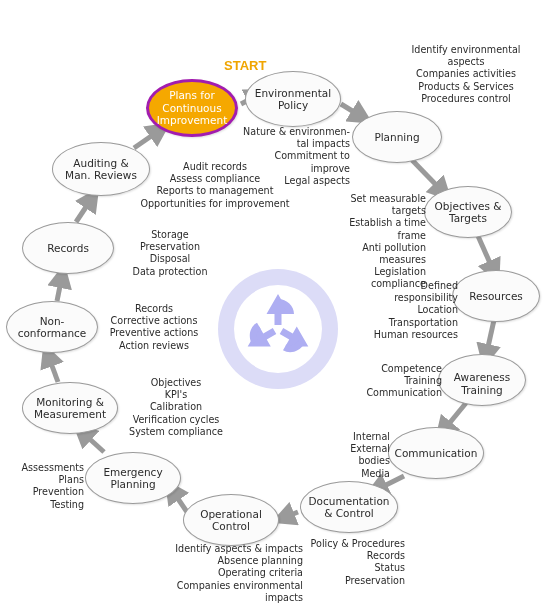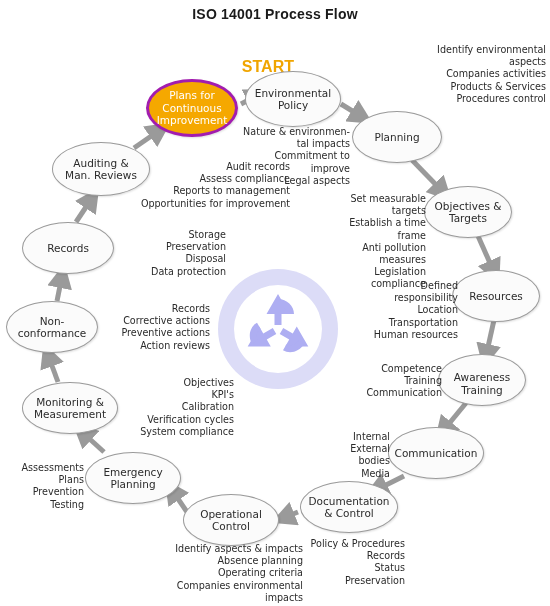--- a/index.html
+++ b/index.html
@@ -27,23 +27,23 @@
     font-size: 14px;
     font-weight: bold;
     color: #1a1a1a;
     letter-spacing: 0.2px;
   }
   #start-label {
     position: absolute;
     left: 224px;
     top: 58px;
     width: 70px;
-    text-align: right;
+    text-align: left;
     font-family: "Liberation Sans", sans-serif;
-    font-size: 16px;
+    font-size: 13px;
     font-weight: bold;
     color: #f0a500;
   }
   svg#edges {
     position: absolute;
     left: 0;
     top: 0;
     width: 550px;
     height: 606px;
   }
@@ -70,37 +70,36 @@
     color: #ffffff;
   }
   .notes {
     position: absolute;
     font-family: "DejaVu Sans", sans-serif;
     font-size: 9.6px;
     line-height: 12.2px;
     color: #2b2b2b;
     white-space: pre-line;
   }
-  .notes.left { text-align: right; }
+  .notes.left { text-align: center; }
   .notes.right { text-align: right; }
   .notes.center { text-align: right; }
   #recycle-wrap {
     position: absolute;
     left: 217px;
     top: 268px;
     width: 122px;
     height: 122px;
   }
 </style>
 </head>
 <body>
 
 <div id="diagram">
 
-  <div id="title">ISO 14001 Process Flow</div>
   <div id="start-label">START</div>
 
   <svg id="edges" viewBox="0 0 550 606">
     <defs>
       <marker id="arrowhead" markerWidth="5" markerHeight="5" refX="2.4" refY="2.5" orient="auto" markerUnits="strokeWidth">
         <path d="M 0 0 L 5 2.5 L 0 5 Z" fill="#9a9a9a"></path>
       </marker>
     </defs>
     <g id="edge-group" stroke="#9a9a9a" stroke-width="5" fill="none" marker-end="url(#arrowhead)" stroke-linecap="butt">
         <path d="M 241 104 L 258 95"></path>

